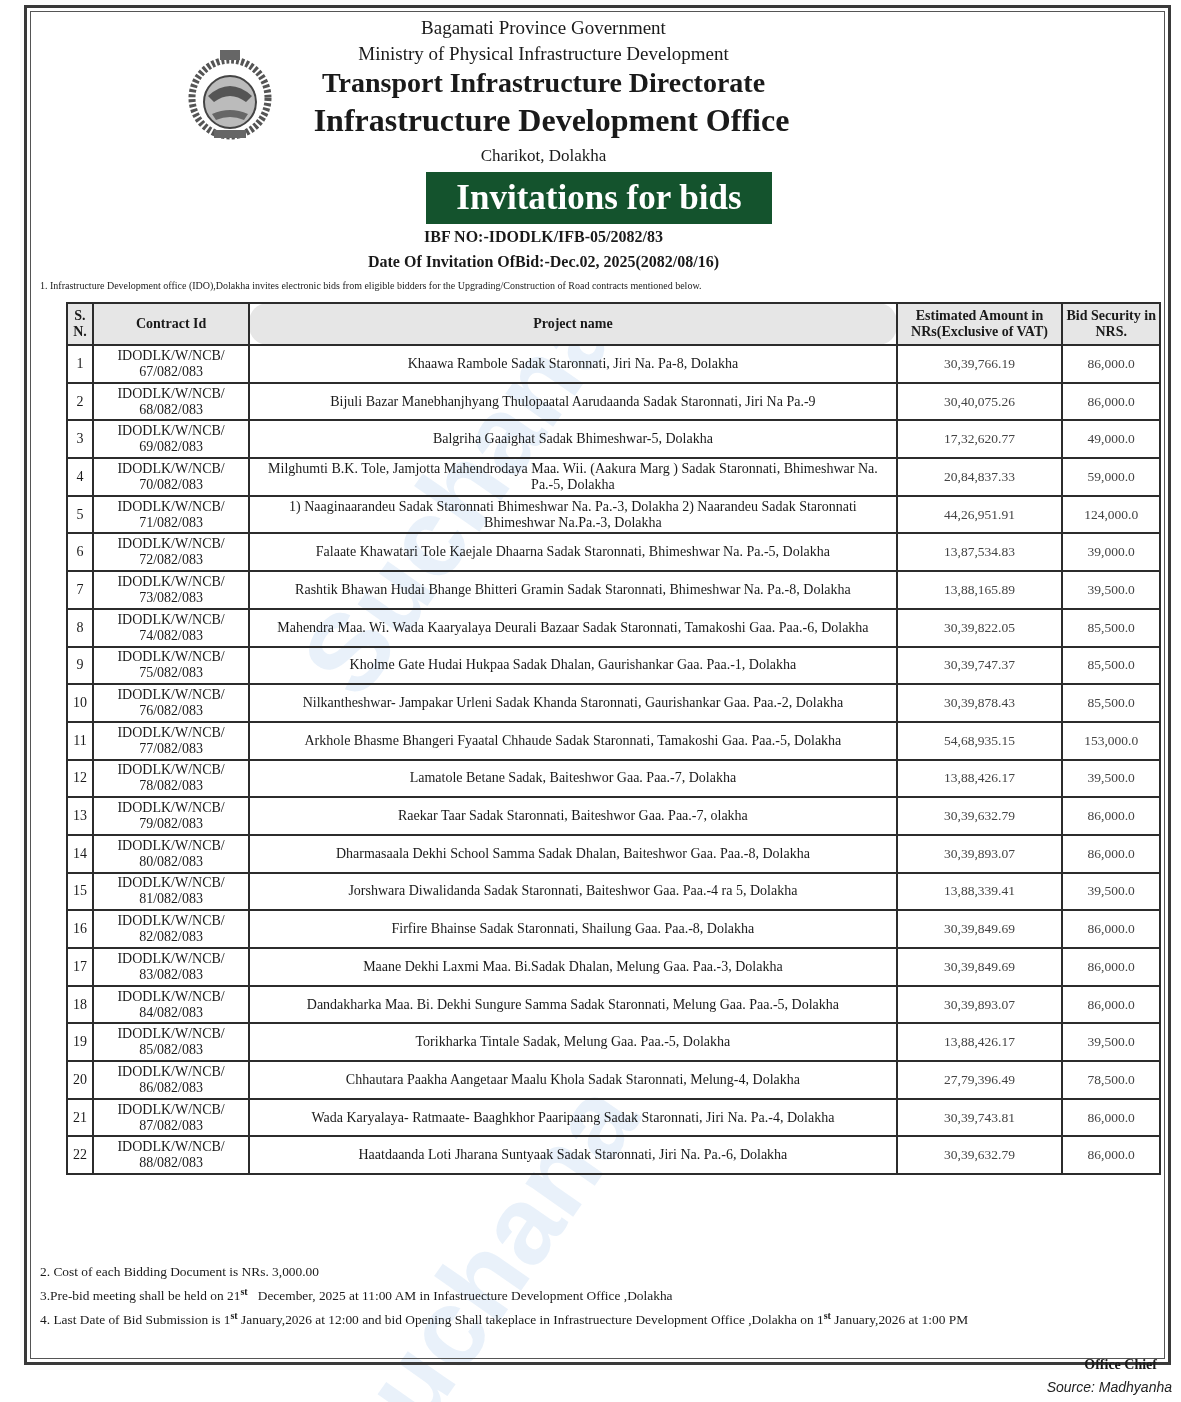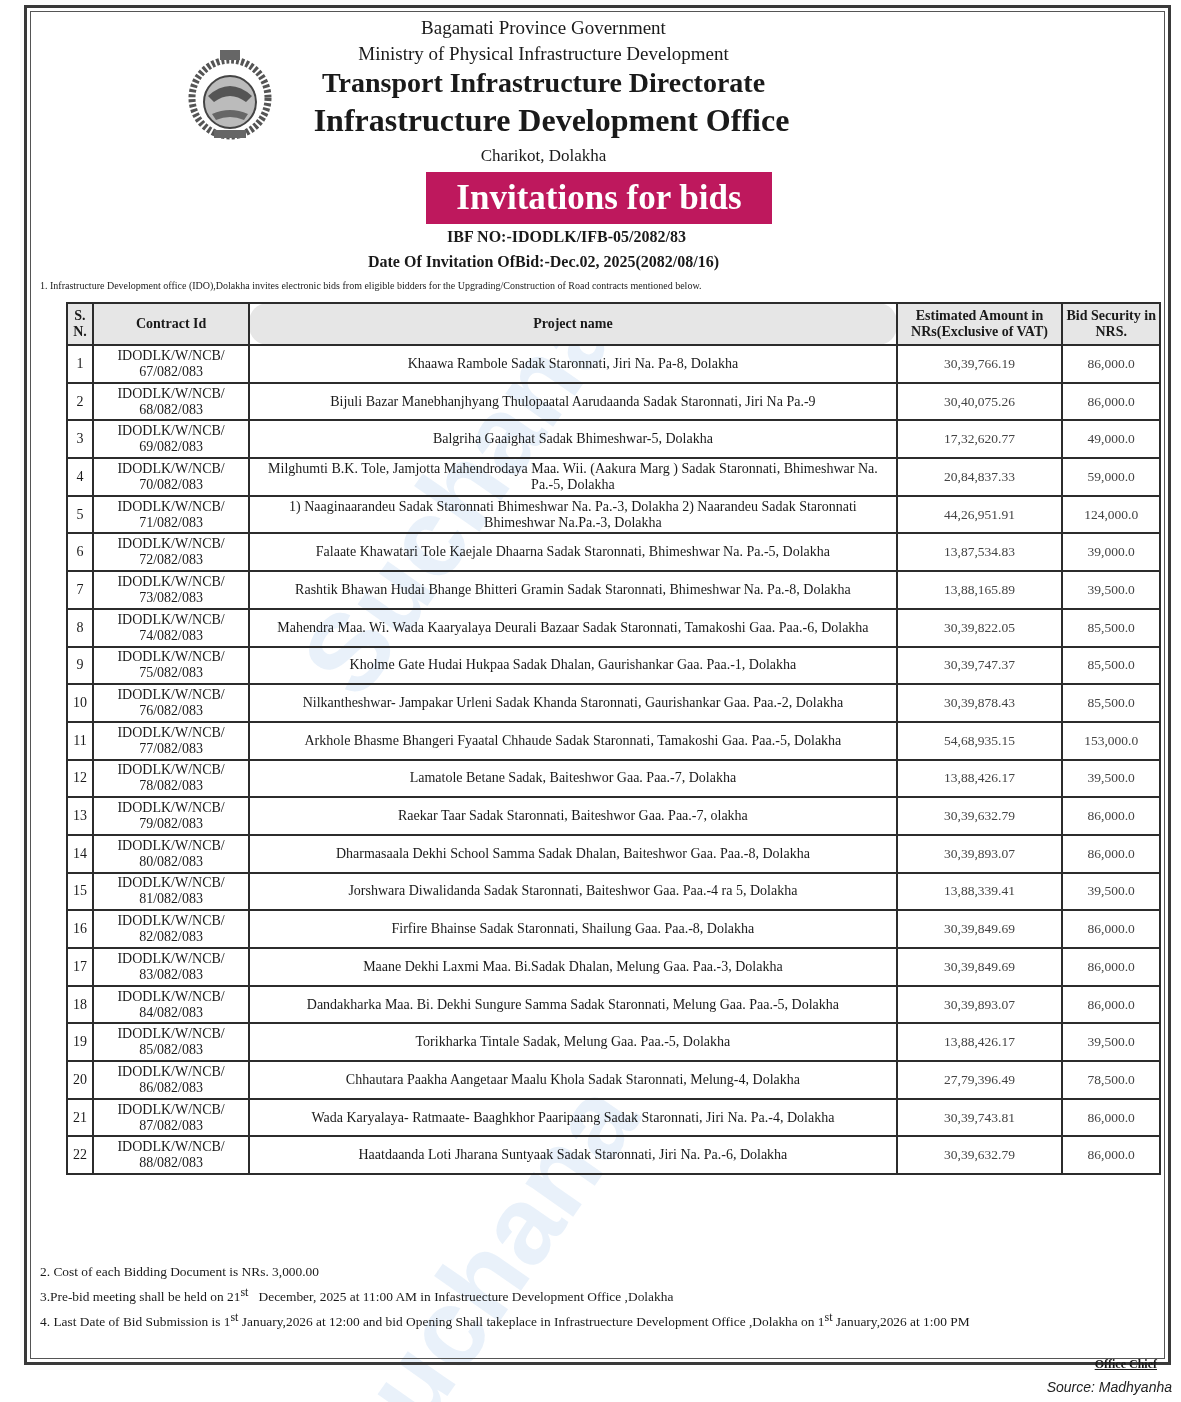--- a/index.html
+++ b/index.html
@@ -10,39 +10,39 @@
   .frame-inner { position:absolute; left:3px; top:3px; right:3px; bottom:3px;
                  border:1px solid #555; }
   .emblem { position:absolute; left:186px; top:46px; width:88px; height:94px; }
   .hdr { position:absolute; left:0; width:1087px; text-align:center; white-space:nowrap; }
   .h1 { top:17px; font-size:19px; }
   .h2 { top:43px; font-size:19px; }
   .h3 { top:67px; font-size:28px; font-weight:bold; }
   .h4 { top:102px; font-size:32px; font-weight:bold;margin-left:8px; }
   .h5 { top:146px; font-size:17px; }
   .title-box { position:absolute; left:426px; top:172px; width:346px; height:52px;
-               background:#be185d; color:#fff; font-size:35px; font-weight:bold;
+               background:#14532d; color:#fff; font-size:35px; font-weight:bold;
                text-align:center; line-height:52px; }
-  .ibf { top:228px; font-size:16px; font-weight:bold;padding-left:23px; }
+  .ibf { top:228px; font-size:16px; font-weight:bold; }
   .doi { top:253px; font-size:16px; font-weight:bold; }
   .intro { position:absolute; left:40px; top:280px; font-size:10px; white-space:nowrap; }
   table.bids { position:absolute; left:66px; top:302px; width:1095px; border-collapse:collapse;
                font-size:14px; }
   table.bids th, table.bids td { border:2px solid #2c2c2c; padding:0 2px; text-align:center;
                vertical-align:middle; line-height:16px; }
   table.bids th { background:#e6e6e6; height:40px; font-size:14px; }
   table.bids td { height:35.7px; }
   .c-sn { width:20px; } .c-id { width:151px; } .c-pn { width:649px;border-radius:19px; }
   .c-est { width:161px; } .c-bs { width:92px; }
   td.sn { text-align:left; padding-left:4px; }
   td.amt { color:#444; font-size:13.5px; }
   .notes { position:absolute; left:40px; top:1262px; font-size:13.4px; line-height:20px; }
   .notes a { color:#1a1a1a; text-decoration:underline; }
-  sup { font-size:12px; }
-  .chief { position:absolute; right:24px; top:1357px; font-size:12px; font-weight:bold;text-decoration:underline; }
+  sup { font-size:10px;font-weight:bold; }
+  .chief { position:absolute; right:24px; top:1357px; font-size:14px; font-weight:bold; }
   .source { position:absolute; right:9px; top:1379px; font-family:"Liberation Sans","DejaVu Sans",sans-serif;
             font-style:italic; font-size:14px; color:#222; }
   .wm { position:absolute; font-family:"Liberation Sans",sans-serif; font-weight:bold;
         color:rgba(40,120,210,0.10); transform:rotate(-55deg); pointer-events:none; }
 </style>
 </head>
 <body>
 
 <div class="wm" style="left:230px;top:430px;font-size:110px;">Suchana</div>
 <div class="wm" style="left:250px;top:1220px;font-size:110px;">Suchana</div>

